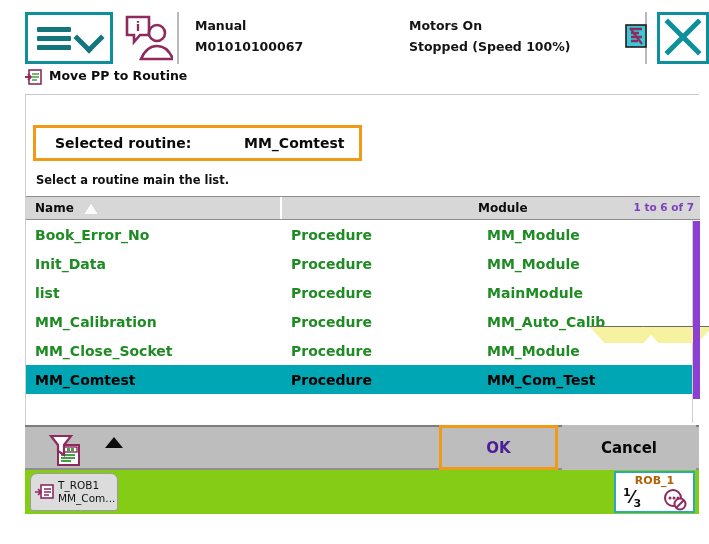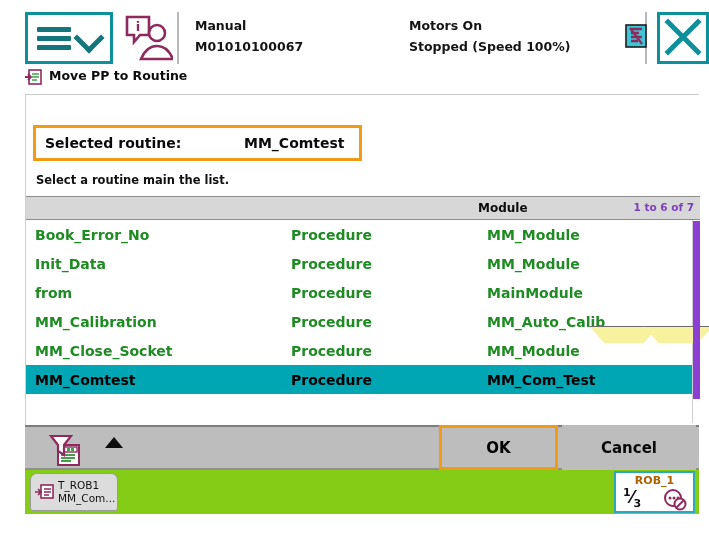--- a/index.html
+++ b/index.html
@@ -53,21 +53,21 @@
 
   
   .content{position:absolute;left:25px;top:95px;width:674px;height:330px;background:#ffffff;
            border-left:1px solid #cfcfcf;box-sizing:border-box;}
 
   .sel-box{
     position:absolute;left:7px;top:30px;width:329px;height:36px;
     border:3px solid #f09a16;background:#ffffff;box-sizing:border-box;
     display:flex;align-items:center;
   }
-  .sel-label{font-size:14px;font-weight:bold;color:#0a0a0a;margin-left:9px;}
+  .sel-label{font-size:14px;font-weight:bold;color:#0a0a0a;margin-left:19px;}
   .sel-value{font-size:14px;font-weight:bold;color:#0a0a0a;position:absolute;left:208px;}
 
   .hint{position:absolute;left:10px;top:78px;font-size:11.5px;font-weight:bold;color:#101010;}
 
   
   .tbl{position:absolute;left:0px;top:101px;width:674px;height:228px;}
   .thead{position:absolute;left:0;top:0;width:674px;height:24px;background:#d7d7d7;
          border-top:1px solid #8d8d8d;border-bottom:1px solid #8d8d8d;box-sizing:border-box;}
   .th{position:absolute;top:0;height:22px;display:flex;align-items:center;
       font-size:12px;font-weight:bold;color:#0c0c0c;
@@ -103,21 +103,21 @@
 
   
   .actionbar{position:absolute;left:25px;top:425px;width:674px;height:45px;
      background:#bdbdbd;border-top:2px solid #7d7d7d;border-bottom:2px solid #8f8f8f;box-sizing:border-box;}
   .filter-icon{position:absolute;left:22px;top:5px;width:36px;height:36px;}
   .up-tri{position:absolute;left:80px;top:10px;width:0;height:0;
      border-left:9px solid transparent;border-right:9px solid transparent;border-bottom:11px solid #0c0c0c;}
   .btn-ok{position:absolute;left:414px;top:-2px;width:119px;height:45px;
      border:3px solid #f09a16;background:#bdbdbd;box-sizing:border-box;
      display:flex;align-items:center;justify-content:center;
-     font-size:15px;font-weight:bold;color:#000000;}
+     font-size:15px;font-weight:bold;color:#4c1d95;}
   .btn-cancel{position:absolute;left:537px;top:-2px;width:134px;height:45px;
      background:#bdbdbd;display:flex;align-items:center;justify-content:center;
      font-size:15px;font-weight:bold;color:#080808;}
 
   
   .taskbar{position:absolute;left:25px;top:470px;width:674px;height:44px;background:#84cc16;}
   .task-item{position:absolute;left:5px;top:3px;width:88px;height:38px;
      background:#dcdcdc;border:1px solid #9b9b9b;border-radius:7px 7px 3px 3px;
      box-sizing:border-box;display:flex;align-items:center;}
   .task-ico{width:20px;height:22px;margin-left:4px;flex:0 0 auto;}
@@ -198,20 +198,24 @@
     <div class="sel-box">
       <span class="sel-label">Selected routine:</span>
       <span class="sel-value">MM_Comtest</span>
     </div>
 
     <div class="hint">Select a routine main the list.</div>
 
     <div class="tbl">
 
       <div class="thead">
+        <div class="th c0">
+          <span>Name</span>
+          <span class="sort-tri"></span>
+        </div>
         <div class="th c1">
           <span>Type</span>
         </div>
         <div class="th c2">
           <span>Module</span>
           <span class="pager">1 to 6 of 7</span>
         </div>
       </div>
 
       <div class="rows">
@@ -222,21 +226,21 @@
           <span class="cell c2">MM_Module</span>
         </div>
 
         <div class="row">
           <span class="cell c0">Init_Data</span>
           <span class="cell c1">Procedure</span>
           <span class="cell c2">MM_Module</span>
         </div>
 
         <div class="row">
-          <span class="cell c0">from</span>
+          <span class="cell c0">list</span>
           <span class="cell c1">Procedure</span>
           <span class="cell c2">MainModule</span>
         </div>
 
         <div class="row">
           <span class="cell c0">MM_Calibration</span>
           <span class="cell c1">Procedure</span>
           <span class="cell c2">MM_Auto_Calib</span>
         </div>
 

